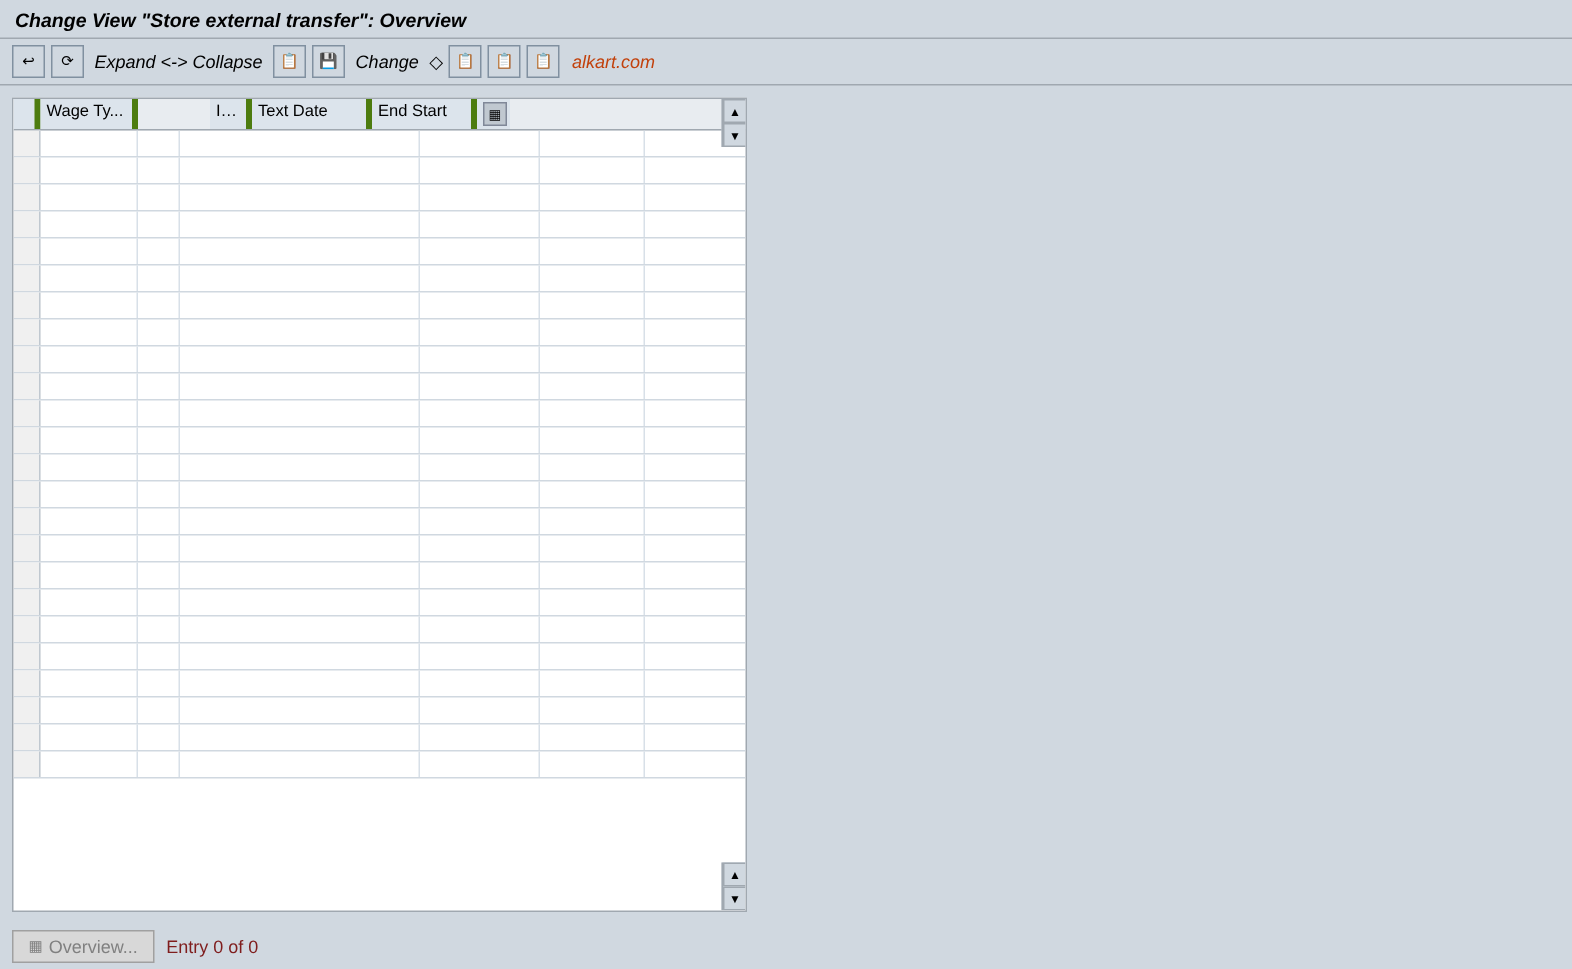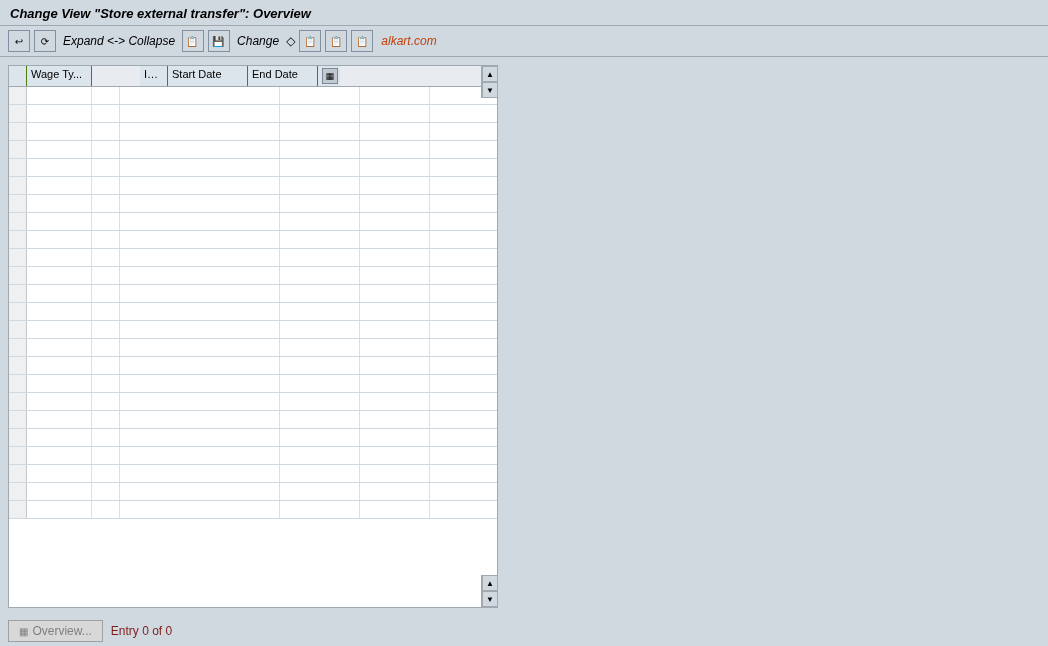--- a/index.html
+++ b/index.html
@@ -79,21 +79,21 @@
       overflow: hidden;
       position: relative;
     }
     .table-header {
       display: flex;
       background: #e8ecf0;
       border-bottom: 1px solid #a0a8b0;
       position: relative;
     }
     .col-header {
-      border-right: 1px solid #4d7c0f;
+      border-right: 4px solid #4d7c0f;
       padding: 2px 4px;
       font-size: 11px;
       font-weight: normal;
       color: #000;
       white-space: nowrap;
       overflow: hidden;
       text-overflow: ellipsis;
       background: #dce4ec;
     }
     .col-checkbox { width: 18px; min-width: 18px; }
@@ -218,24 +218,24 @@
 
       <div class="table-header">
         <div class="col-header col-checkbox"></div>
         <div class="col-header col-wagety">
           <span>Wage Ty...</span>
         </div>
         <div class="col-header col-inf">
           <span>Inf...</span>
         </div>
         <div class="col-header col-startdate">
-          <span>Start Date</span>
+          <span>Text Date</span>
         </div>
         <div class="col-header col-enddate">
-          <span>End Date</span>
+          <span>End Start</span>
         </div>
         <div class="col-header col-settings">
           <div class="settings-icon">▦</div>
         </div>
 
         <div style="position:absolute; right:0; top:0; display:flex; flex-direction:column; width:16px; background:#d0d8e0; border-left:1px solid #a0a8b0;">
           <button class="scroll-btn">▲</button>
           <button class="scroll-btn">▼</button>
         </div>
       </div>

